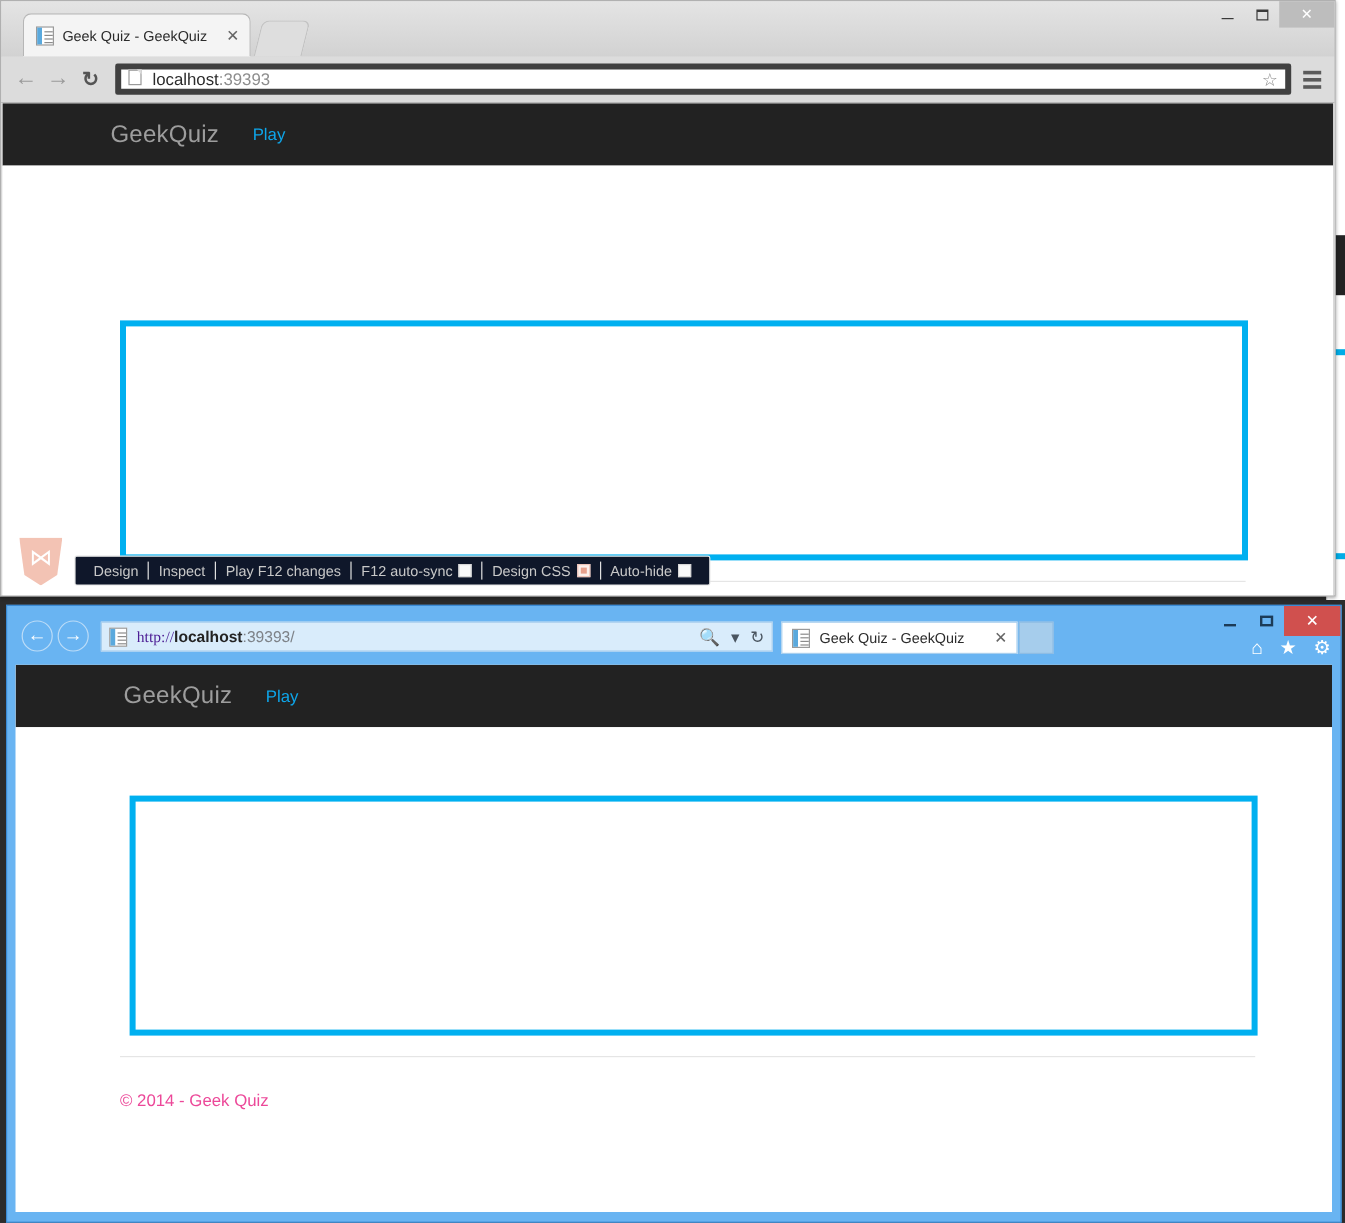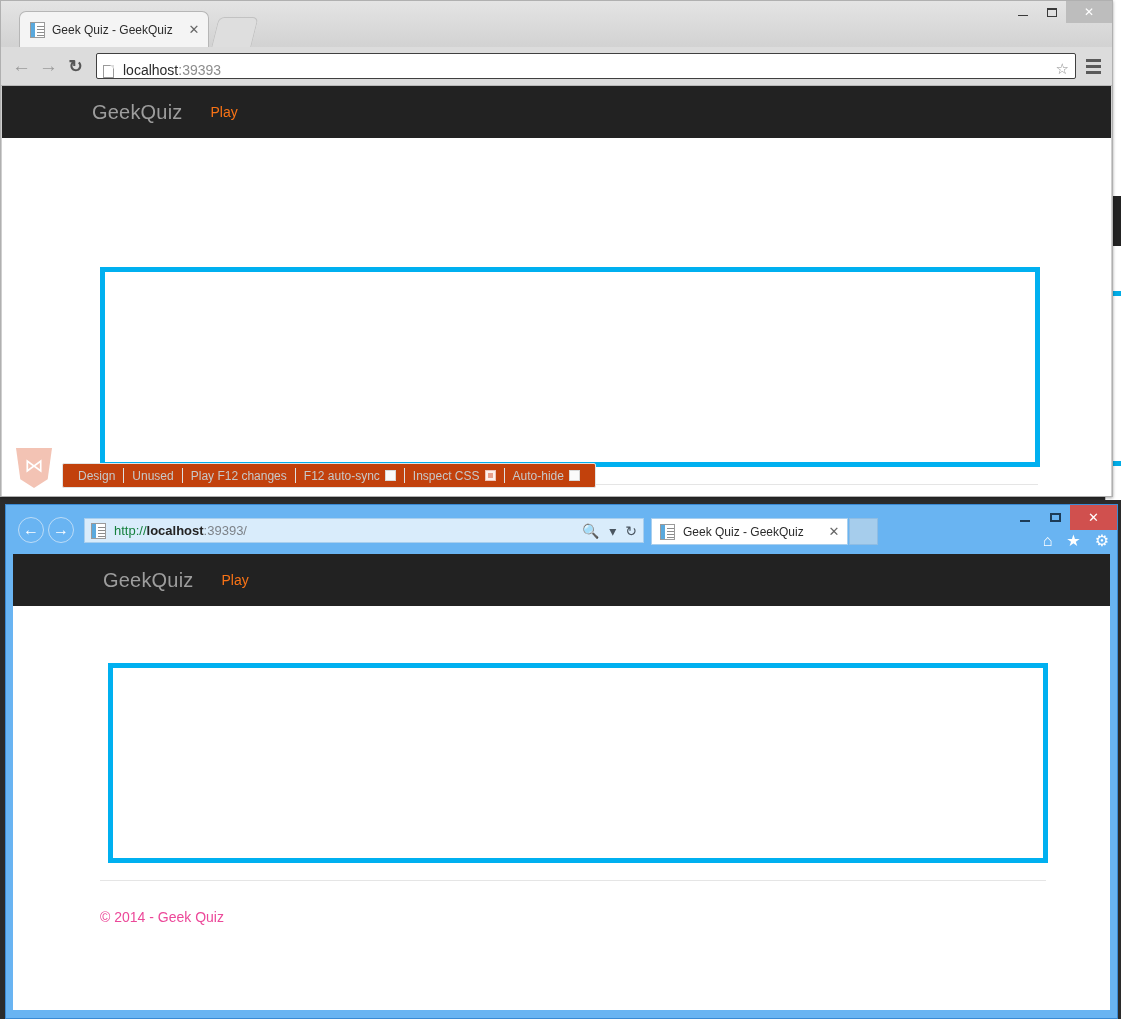--- a/index.html
+++ b/index.html
@@ -79,22 +79,22 @@
     height: 39px; background: #dcdcdc; border-bottom: 1px solid #b8b8b8;
     display: flex; align-items: center; padding: 0 7px;
   }
   .nav-btn {
     width: 27px; height: 27px; display: flex; align-items: center; justify-content: center;
     color: #9a9a9a; font-size: 19px; cursor: pointer; user-select: none;
   }
   .nav-btn.reload { color: #555; font-size: 17px; font-weight: bold; }
   .omnibox {
     flex: 1 1 auto; height: 26px; margin: 0 5px 0 7px; background: #ffffff;
-    border: 1px solid #404040; border-radius: 2px;
-    display: flex; align-items: flex-end; padding: 0 6px;
+    border: 5px solid #404040; border-radius: 2px;
+    display: flex; align-items: flex-start; padding: 0 6px;
   }
   .page-icon {
     width: 11px; height: 13px; background: #fff; border: 1px solid #9a9a9a;
     margin-right: 9px; flex: 0 0 auto; position: relative;
   }
   .page-icon::after {
     content: ""; position: absolute; right: -1px; top: -1px;
     border-left: 4px solid transparent; border-top: 4px solid #dcdcdc;
   }
   .omnibox-text { font-size: 14px; color: #8d8d8d; white-space: nowrap; }
@@ -112,21 +112,21 @@
   }
 
   
   .site-navbar {
     height: 52px; background: #222222; display: flex; align-items: center;
   }
   .navbar-brand {
     color: #9d9d9d; font-size: 20px; margin-left: 90px; letter-spacing: .2px; cursor: pointer;
   }
   .navbar-link {
-    color: #f97316; font-size: 14px; margin-left: 28px; cursor: pointer;
+    color: #0ea5e9; font-size: 14px; margin-left: 28px; cursor: pointer;
   }
   .page-body { position: relative; background: #ffffff; height: 100%; }
   .quiz-panel {
     position: absolute; border: 5px solid #00b0f0; background: #ffffff;
   }
   .footer-rule {
     position: absolute; height: 1px; background: #e5e5e5;
   }
   .footer-text {
     position: absolute; font-size: 14px; color: #ec4899;
@@ -136,21 +136,21 @@
   .bl-bar { position: absolute; left: 14px; bottom: 8px; display: flex; align-items: flex-end; }
   .vs-logo { width: 36px; height: 40px; position: relative; }
   .vs-shield {
     width: 36px; height: 40px;
     background: #f3c3b4;
     clip-path: polygon(0 0, 100% 0, 88% 78%, 50% 100%, 12% 78%);
     display: flex; align-items: center; justify-content: center;
   }
   .vs-mark { color: #ffffff; font-size: 19px; line-height: 1; margin-top: -6px; }
   .bl-panel {
-    margin-left: 10px; height: 25px; background: #c2410c; border: 1px solid #e3e3e3;
+    margin-left: 10px; height: 25px; background: #0f172a; border: 1px solid #e3e3e3;
     border-radius: 2px; display: flex; align-items: center; padding: 0 7px;
   }
   .bl-item {
     font-size: 12px; color: #c8c8c8; padding: 0 8px; white-space: nowrap;
     display: flex; align-items: center; gap: 5px; cursor: pointer;
   }
   .bl-sep { width: 1px; height: 15px; background: #e0e0e0; }
   .bl-check {
     width: 11px; height: 11px; border: 1px solid #d8d8d8; background: #fafafa; display: inline-block;
   }
@@ -184,21 +184,21 @@
   }
   .ie-favicon::before {
     content: ""; position: absolute; left: 0; top: 0; width: 4px; height: 14px; background: #5aa9dd;
   }
   .ie-favicon::after {
     content: ""; position: absolute; left: 6px; top: 3px; width: 7px; height: 1px;
     background: #8c8c8c; box-shadow: 0 3px 0 #8c8c8c, 0 6px 0 #8c8c8c, 0 9px 0 #8c8c8c;
   }
   .ie-url { font-size: 13px; color: #7d8288; white-space: nowrap; }
   .ie-url b { color: #232323; font-weight: bold; }
-  .ie-url .scheme { color: #15803d; }
+  .ie-url .scheme { color: #4c1d95; font-family: Liberation Serif, serif; }
   .ie-addr-icons { margin-left: auto; display: flex; align-items: center; gap: 9px; }
   .ie-icon { font-size: 14px; color: #4a5560; cursor: pointer; }
   .ie-tab {
     position: absolute; left: 645px; top: 13px; width: 197px; height: 27px;
     background: #ffffff; border: 1px solid #a9cfee;
     display: flex; align-items: center; padding: 0 5px 0 8px;
   }
   .ie-tab-title { flex: 1 1 auto; font-size: 12px; color: #2b2b2b; white-space: nowrap; overflow: hidden; }
   .ie-tab-blank {
     position: absolute; left: 843px; top: 13px; width: 29px; height: 27px;
@@ -284,34 +284,34 @@
           <div class="vs-shield">
               <span class="vs-mark">⋈</span>
             </div>
         </div>
         <div class="bl-panel">
           <div class="bl-item">
               <span>Design</span>
             </div>
           <div class="bl-sep"></div>
           <div class="bl-item">
-              <span>Unused</span>
+              <span>Inspect</span>
             </div>
           <div class="bl-sep"></div>
           <div class="bl-item">
               <span>Play F12 changes</span>
             </div>
           <div class="bl-sep"></div>
           <div class="bl-item">
               <span>F12 auto-sync</span>
               <span class="bl-check"></span>
             </div>
           <div class="bl-sep"></div>
           <div class="bl-item">
-              <span>Inspect CSS</span>
+              <span>Design CSS</span>
               <span class="bl-radio">
                 <i></i>
               </span>
             </div>
           <div class="bl-sep"></div>
           <div class="bl-item">
               <span>Auto-hide</span>
               <span class="bl-check"></span>
             </div>
         </div>

